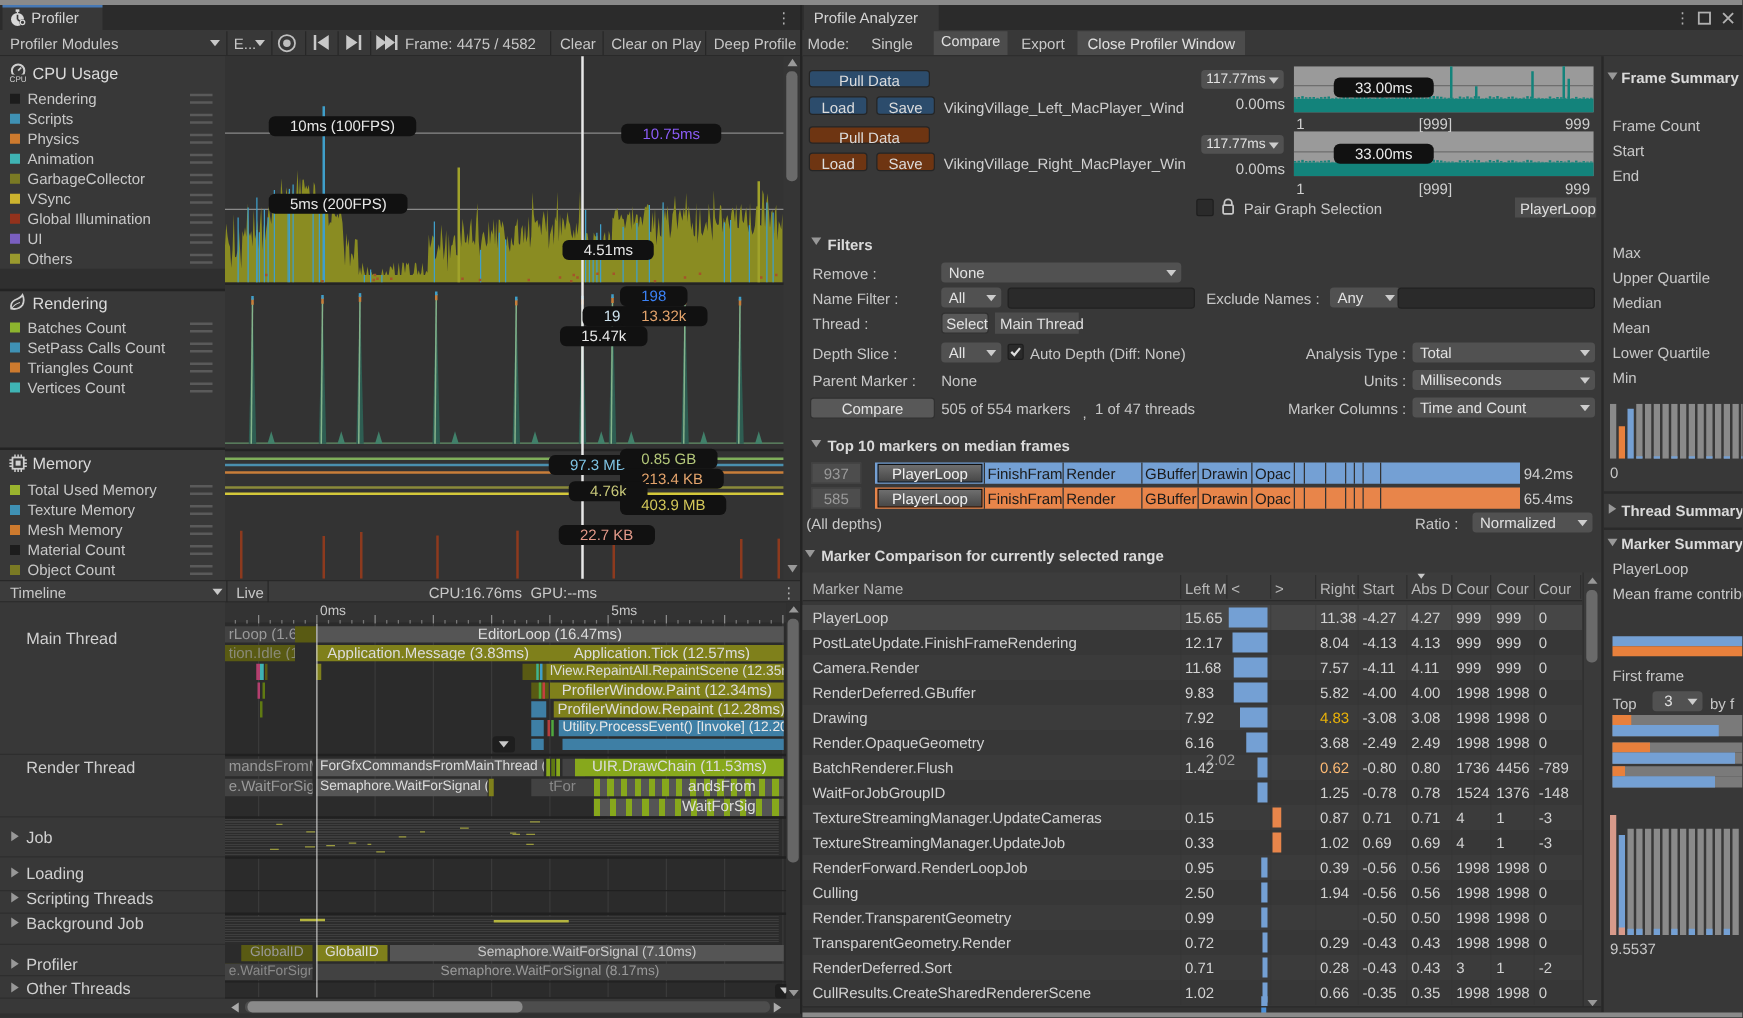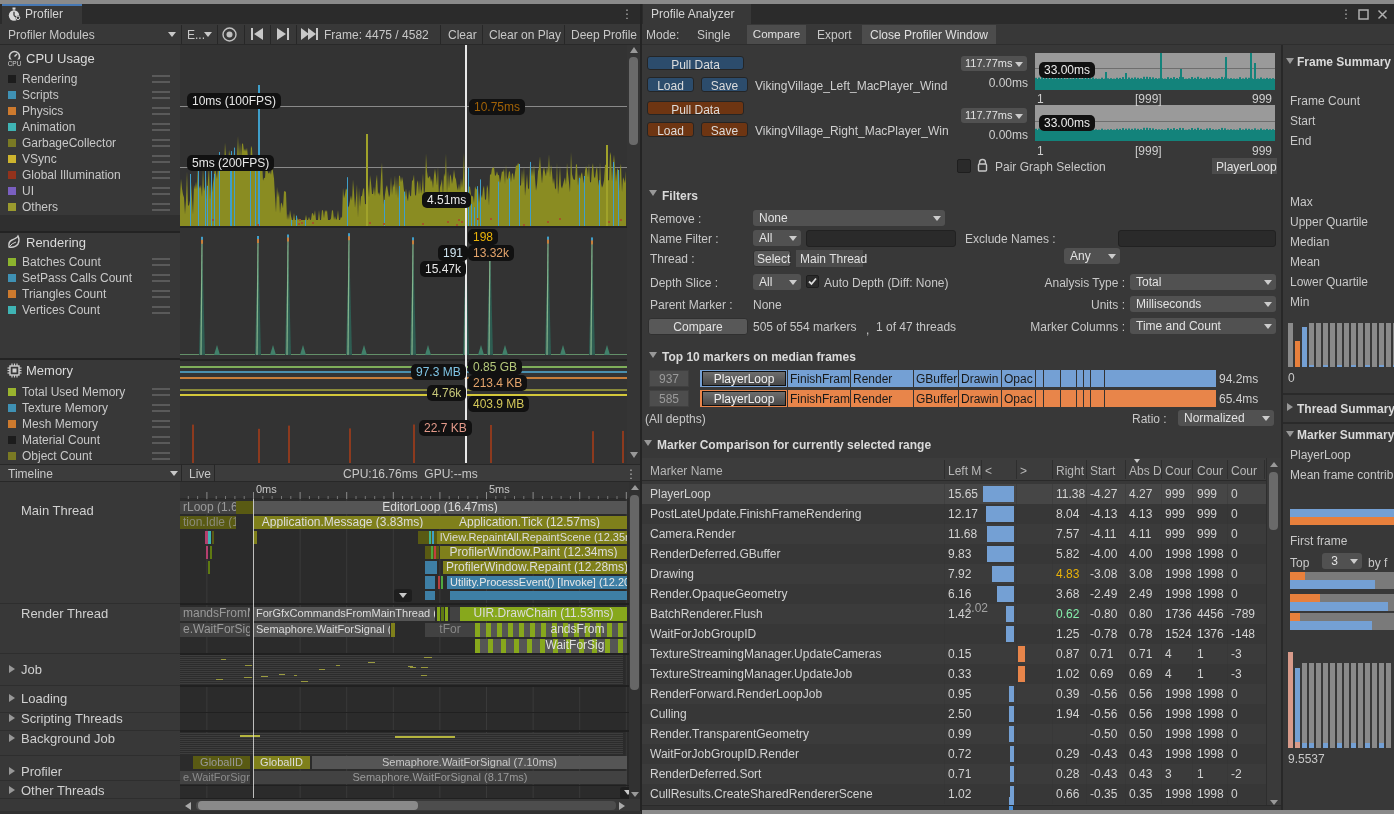--- a/index.html
+++ b/index.html
@@ -1,21 +1,21 @@
 <!DOCTYPE html>
 <html><head><meta charset="utf-8"><style>
 *{margin:0;padding:0;box-sizing:border-box;}
 html,body{width:1394px;height:814px;background:#383838;overflow:hidden;}
 body{font-family:"Liberation Sans",sans-serif;font-size:12px;color:#c8c8c8;position:relative;}
 .abs{position:absolute;}
 .lbl{position:absolute;white-space:nowrap;}
 .b{font-weight:bold;}
 .dd{position:absolute;background:#515151;border-radius:3px;color:#e2e2e2;font-size:12px;padding:1px 0 0 6px;overflow:hidden;white-space:nowrap;}
 .dd i{position:absolute;right:4px;top:6px;border-left:4px solid transparent;border-right:4px solid transparent;border-top:5px solid #ccc;width:0;height:0;}
-.pill{position:absolute;background:#111;color:#ededed;border-radius:5px;font-size:12px;line-height:16px;padding:0 5px;white-space:nowrap;}
+.pill{position:absolute;background:#111;color:#ededed;border-radius:5px;font-size:12px;line-height:16px;padding:0 17px;white-space:nowrap;margin-left:28px;}
 .chip{position:absolute;width:8px;height:8px;}
 .handle{position:absolute;width:18px;height:8px;border-top:2px solid #5a5a5a;border-bottom:2px solid #5a5a5a;}
 .vsep{position:absolute;width:1px;background:#272727;}
 </style></head><body>
 <div class="abs" style="left:0;top:0;width:1394px;height:4px;background:#8a8a8a"></div>
 <div class="abs" style="left:0;top:4px;width:640px;height:20px;background:#2b2b2b"></div>
 <div class="abs" style="left:2px;top:4px;width:80px;height:20px;background:#383838;border-top:2px solid #4678b4"></div>
 <svg class="abs" style="left:7px;top:7px" width="15" height="15" viewBox="0 0 15 15">
     <circle cx="7" cy="8.5" r="5.2" fill="#d8d8d8"></circle>
     <rect x="5.5" y="0.5" width="3" height="2" fill="#d8d8d8"></rect>
@@ -274,23 +274,23 @@
     <rect x="108" y="64.6" width="2" height="37.4" fill="#8d3a1e"></rect>
     <rect x="169" y="67.4" width="2" height="34.6" fill="#8d3a1e"></rect>
     <rect x="233" y="63.5" width="2" height="38.5" fill="#8d3a1e"></rect>
     <rect x="310" y="64.0" width="2" height="38.0" fill="#8d3a1e"></rect>
     <rect x="412" y="70.2" width="2" height="31.8" fill="#8d3a1e"></rect>
     <rect x="442" y="69.9" width="2" height="32.1" fill="#8d3a1e"></rect>
   </svg>
 <div class="abs" style="left:465px;top:45px;width:2px;height:418px;background:#e8e8e8"></div>
 <div class="pill" style="left:187px;top:93px;color:#e8e8e8">10ms (100FPS)</div>
 <div class="pill" style="left:187px;top:155px;color:#e8e8e8">5ms (200FPS)</div>
-<div class="pill" style="left:469px;top:99px;color:#a16207">10.75ms</div>
+<div class="pill" style="left:469px;top:99px;color:#8b5cf6">10.75ms</div>
 <div class="pill" style="left:422px;top:192px;color:#e8e8e8">4.51ms</div>
-<div class="pill" style="left:468px;top:229px;color:#eab308">198</div>
+<div class="pill" style="left:468px;top:229px;color:#3b82f6">198</div>
 <div class="pill" style="left:438px;top:245px;color:#cfe4ef">191</div>
 <div class="pill" style="left:468px;top:245px;color:#e4a46c">13.32k</div>
 <div class="pill" style="left:420px;top:261px;color:#e8e8e8">15.47k</div>
 <div class="pill" style="left:411px;top:364px;color:#7fc4e4">97.3 MB</div>
 <div class="pill" style="left:468px;top:359px;color:#b4c87a">0.85 GB</div>
 <div class="pill" style="left:468px;top:375px;color:#e4a46c">213.4 KB</div>
 <div class="pill" style="left:427px;top:385px;color:#c8c87a">4.76k</div>
 <div class="pill" style="left:468px;top:396px;color:#d4c85a">403.9 MB</div>
 <div class="pill" style="left:419px;top:420px;color:#e49a8a">22.7 KB</div>
 <div class="abs" style="left:627px;top:45px;width:13px;height:419px;background:#353535"></div>
@@ -766,21 +766,21 @@
 <div class="abs" style="left:1212px;top:158px;width:65px;height:16px;background:#4c4c4c"></div>
 <div class="lbl" style="left:1216px;top:160px;color:#e0e0e0">PlayerLoop</div>
 <div class="abs" style="left:649px;top:190px;border-left:4px solid transparent;border-right:4px solid transparent;border-top:6px solid #989898"></div>
 <div class="lbl b" style="left:662px;top:189px;color:#dadada">Filters</div>
 <div class="lbl" style="left:650px;top:212px">Remove :</div>
 <div class="dd" style="left:753px;top:210px;width:192px;height:16px">None<i></i></div>
 <div class="lbl" style="left:650px;top:232px">Name Filter :</div>
 <div class="dd" style="left:753px;top:230px;width:48px;height:16px">All<i></i></div>
 <div class="abs" style="left:806px;top:230px;width:150px;height:17px;background:#2a2a2a;border:1px solid #212121;border-radius:3px"></div>
 <div class="lbl" style="left:965px;top:232px">Exclude Names :</div>
-<div class="dd" style="left:1064px;top:248px;width:56px;height:16px">Any<i></i></div>
+<div class="dd" style="left:1064px;top:230px;width:56px;height:16px">Any<i></i></div>
 <div class="abs" style="left:1118px;top:230px;width:158px;height:17px;background:#2a2a2a;border:1px solid #212121;border-radius:3px"></div>
 <div class="lbl" style="left:650px;top:252px">Thread :</div>
 <div class="abs" style="left:753px;top:250px;width:38px;height:17px;background:#585858;border:1px solid #303030;border-radius:3px"></div>
 <div class="lbl" style="left:757px;top:252px;color:#e2e2e2">Select</div>
 <div class="abs" style="left:796px;top:250px;width:67px;height:17px;background:#4c4c4c"></div>
 <div class="lbl" style="left:800px;top:252px;color:#e0e0e0">Main Thread</div>
 <div class="lbl" style="left:650px;top:276px">Depth Slice :</div>
 <div class="dd" style="left:753px;top:274px;width:48px;height:16px">All<i></i></div>
 <div class="abs" style="left:806px;top:275px;width:13px;height:13px;background:#2a2a2a;border:1px solid #1e1e1e;border-radius:2px"></div>
 <svg class="abs" style="left:807px;top:276px" width="11" height="11">
@@ -932,21 +932,21 @@
 <div class="lbl" style="left:1056px;top:587px;color:#d2d2d2">3.68</div>
 <div class="lbl" style="left:1090px;top:587px;color:#d2d2d2;width:33px;overflow:hidden">-2.49</div>
 <div class="lbl" style="left:1129px;top:587px;color:#d2d2d2">2.49</div>
 <div class="lbl" style="left:1165px;top:587px;color:#d2d2d2">1998</div>
 <div class="lbl" style="left:1197px;top:587px;color:#d2d2d2">1998</div>
 <div class="lbl" style="left:1231px;top:587px;color:#d2d2d2">0</div>
 <div class="abs" style="left:642px;top:604px;width:624px;height:20px;background:#3b3b3b"></div>
 <div class="lbl" style="left:650px;top:607px;color:#d2d2d2;width:290px;overflow:hidden">BatchRenderer.Flush</div>
 <div class="lbl" style="left:948px;top:607px;width:40px;text-align:left;color:#d2d2d2">1.42</div>
 <div class="abs" style="left:1006px;top:606px;width:8px;height:16px;background:#74a0d4"></div>
-<div class="lbl" style="left:1056px;top:607px;color:#86efac">0.62</div>
+<div class="lbl" style="left:1056px;top:607px;color:#fdba74">0.62</div>
 <div class="lbl" style="left:1090px;top:607px;color:#d2d2d2;width:33px;overflow:hidden">-0.80</div>
 <div class="lbl" style="left:1129px;top:607px;color:#d2d2d2">0.80</div>
 <div class="lbl" style="left:1165px;top:607px;color:#d2d2d2">1736</div>
 <div class="lbl" style="left:1197px;top:607px;color:#d2d2d2">4456</div>
 <div class="lbl" style="left:1231px;top:607px;color:#d2d2d2">-789</div>
 <div class="abs" style="left:642px;top:624px;width:624px;height:20px;background:#373737"></div>
 <div class="lbl" style="left:650px;top:627px;color:#d2d2d2;width:290px;overflow:hidden">WaitForJobGroupID</div>
 <div class="lbl" style="left:948px;top:601px;width:40px;text-align:right;color:#a3a3a3">2.02</div>
 <div class="abs" style="left:1006px;top:626px;width:8px;height:16px;background:#74a0d4"></div>
 <div class="lbl" style="left:1056px;top:627px;color:#d2d2d2">1.25</div>
@@ -999,21 +999,21 @@
 <div class="lbl" style="left:650px;top:727px;color:#d2d2d2;width:290px;overflow:hidden">Render.TransparentGeometry</div>
 <div class="lbl" style="left:948px;top:727px;width:40px;text-align:left;color:#d2d2d2">0.99</div>
 <div class="abs" style="left:1009px;top:726px;width:5px;height:16px;background:#74a0d4"></div>
 <div class="lbl" style="left:1056px;top:749px;color:#bef264">0.49</div>
 <div class="lbl" style="left:1090px;top:727px;color:#d2d2d2;width:33px;overflow:hidden">-0.50</div>
 <div class="lbl" style="left:1129px;top:727px;color:#d2d2d2">0.50</div>
 <div class="lbl" style="left:1165px;top:727px;color:#d2d2d2">1998</div>
 <div class="lbl" style="left:1197px;top:727px;color:#d2d2d2">1998</div>
 <div class="lbl" style="left:1231px;top:727px;color:#d2d2d2">0</div>
 <div class="abs" style="left:642px;top:744px;width:624px;height:20px;background:#373737"></div>
-<div class="lbl" style="left:650px;top:747px;color:#d2d2d2;width:290px;overflow:hidden">WaitForJobGroupID.Render</div>
+<div class="lbl" style="left:650px;top:747px;color:#d2d2d2;width:290px;overflow:hidden">TransparentGeometry.Render</div>
 <div class="lbl" style="left:948px;top:747px;width:40px;text-align:left;color:#d2d2d2">0.72</div>
 <div class="abs" style="left:1010px;top:746px;width:4px;height:16px;background:#74a0d4"></div>
 <div class="lbl" style="left:1056px;top:747px;color:#d2d2d2">0.29</div>
 <div class="lbl" style="left:1090px;top:747px;color:#d2d2d2;width:33px;overflow:hidden">-0.43</div>
 <div class="lbl" style="left:1129px;top:747px;color:#d2d2d2">0.43</div>
 <div class="lbl" style="left:1165px;top:747px;color:#d2d2d2">1998</div>
 <div class="lbl" style="left:1197px;top:747px;color:#d2d2d2">1998</div>
 <div class="lbl" style="left:1231px;top:747px;color:#d2d2d2">0</div>
 <div class="abs" style="left:642px;top:764px;width:624px;height:20px;background:#3b3b3b"></div>
 <div class="lbl" style="left:650px;top:767px;color:#d2d2d2;width:290px;overflow:hidden">RenderDeferred.Sort</div>

